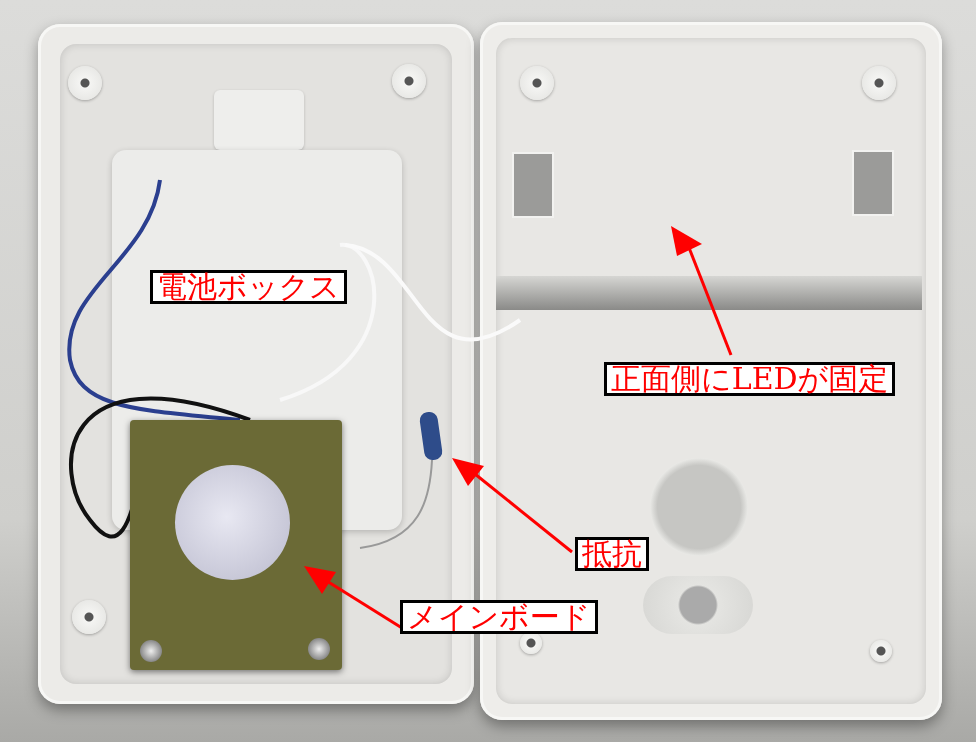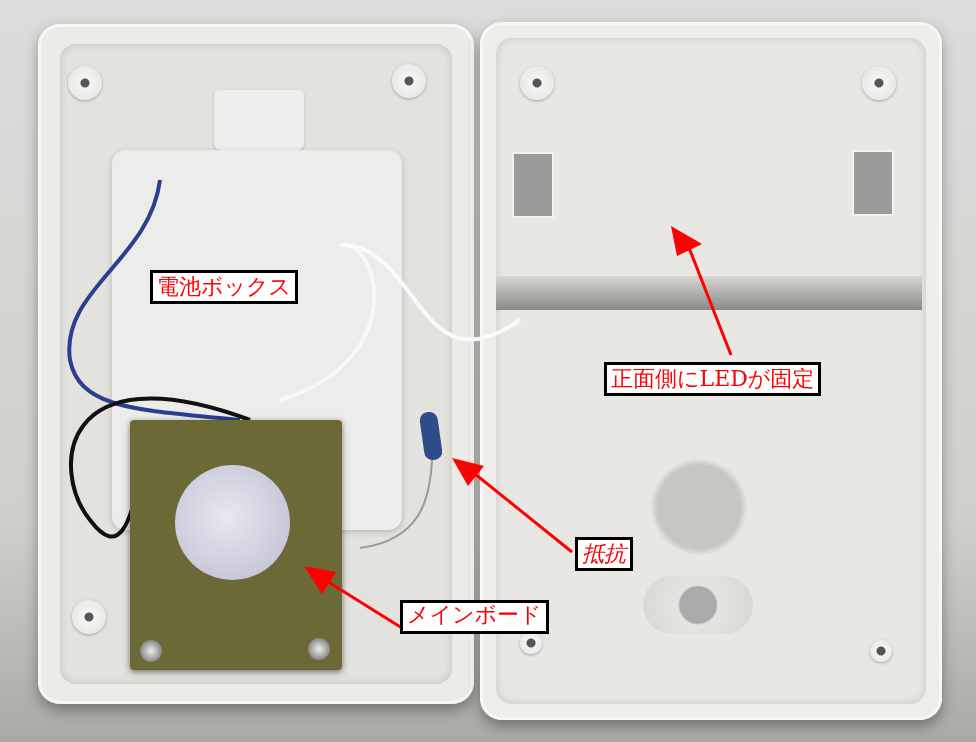--- a/index.html
+++ b/index.html
@@ -28,21 +28,21 @@
   .resistor { position:absolute; left:422px; top:412px; width:18px; height:48px;
               background:#2e4c8a; border-radius:8px; transform:rotate(-8deg); }
   .window { position:absolute; width:38px; height:62px; background:#9b9b99; border:2px solid #f2f2f0; }
   .shelf { position:absolute; left:496px; top:276px; width:426px; height:34px;
            background:linear-gradient(180deg,#d6d6d3,#8a8a88); }
   .hole-big { position:absolute; left:650px; top:458px; width:98px; height:98px; border-radius:50%;
               background:radial-gradient(circle,#c6c6c3 60%,#ededea 72%,#d2d2cf 80%); }
   .hole-mount { position:absolute; left:643px; top:576px; width:110px; height:58px; border-radius:30px;
                 background:radial-gradient(circle,#aaa 18px,#e4e4e1 20px,#d6d6d3 100%); }
   .label { position:absolute; background:#fff; border:3px solid #000; color:#ff0000;
-           font-size:22px; line-height:28px; padding:0 4px; white-space:nowrap; }
+           font-size:30px; line-height:28px; padding:0 4px; white-space:nowrap; }
   svg.arrows { position:absolute; left:0; top:0; width:976px; height:742px; }
 </style>
 </head>
 <body>
 
 <div>
   <div class="case case-left">
     <div class="inner" style="left:22px;top:20px;width:392px;height:640px;"></div>
   </div>
   <div class="boss" style="left:68px;top:66px;"></div>
@@ -84,15 +84,15 @@
       <polygon points="671,226 702,244 677,256" stroke="none"></polygon>
       <line x1="572" y1="552" x2="470" y2="470"></line>
       <polygon points="452,458 484,466 468,486" stroke="none"></polygon>
       <line x1="402" y1="628" x2="322" y2="578"></line>
       <polygon points="304,566 336,572 322,594" stroke="none"></polygon>
     </g>
   </svg>
 
   <div class="label" style="left:150px;top:270px;">電池ボックス</div>
   <div class="label" style="left:604px;top:362px;">正面側にLEDが固定</div>
-  <div class="label" style="left:575px;top:537px;font-style:italic;">抵抗</div>
-  <div class="label" style="left:400px;top:600px;font-family:Liberation Mono, monospace;">メインボード</div>
+  <div class="label" style="left:575px;top:537px;">抵抗</div>
+  <div class="label" style="left:400px;top:600px;">メインボード</div>
 </div>
 
 </body></html>

